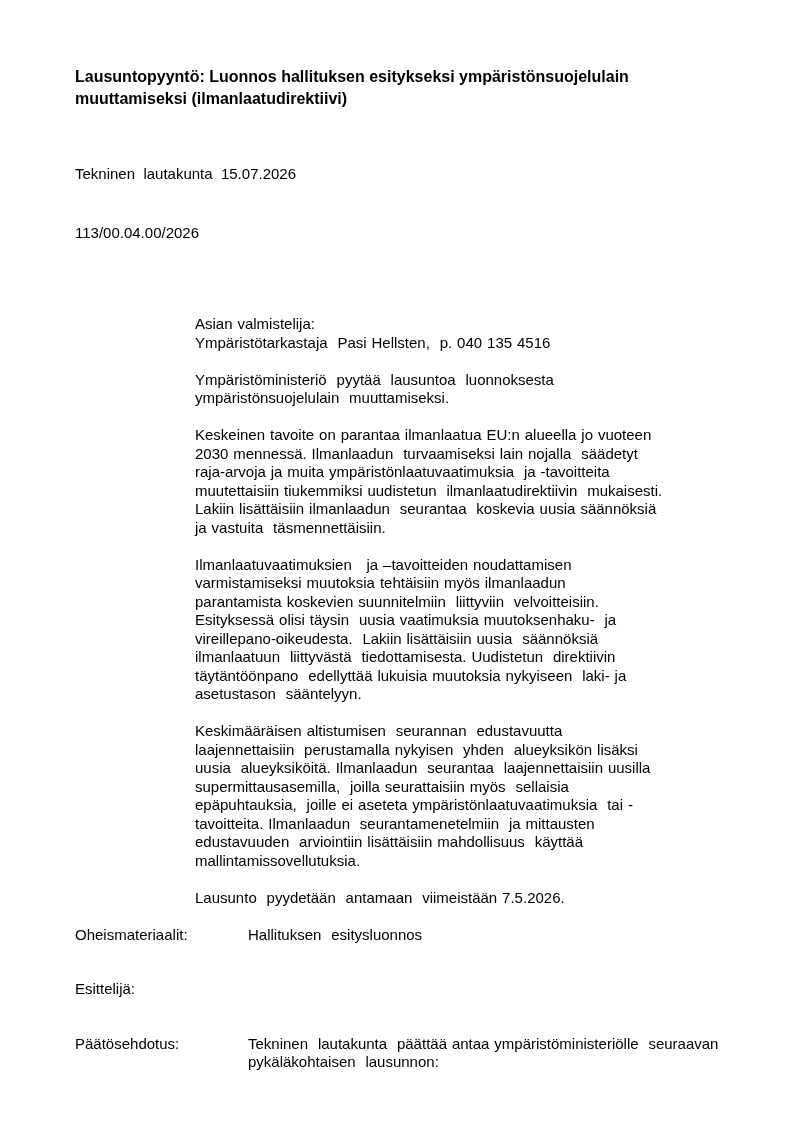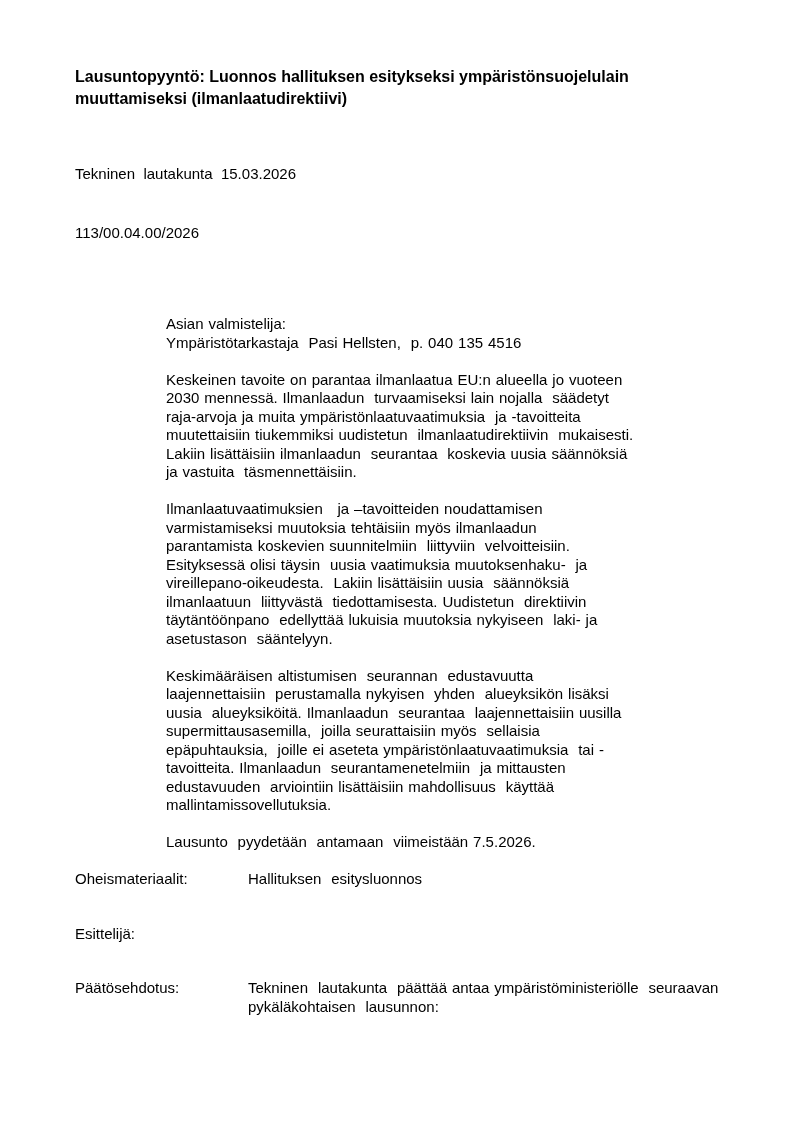--- a/index.html
+++ b/index.html
@@ -31,21 +31,21 @@
     line-height: 22px;
     white-space: pre-wrap;
   }
   .meta-block {
     margin-top: 15px;
     font-size: 15px;
     line-height: 19.5px;
     white-space: pre-wrap;
   }
   .body-text {
-    margin-left: 91px;
+    margin-left: 120px;
     margin-top: 34px;
     width: 528px;
     font-size: 15px;
     line-height: 18.5px;
   }
   .body-text p {
     margin: 0 0 18.5px 0;
     white-space: pre-wrap;
     word-spacing: 0.05em;
   }
@@ -74,27 +74,29 @@
 </style>
 </head>
 <body>
 
 <div class="page">
 
   <h1 class="doc-title">Lausuntopyyntö: Luonnos hallituksen esitykseksi ympäristönsuojelulain
 muuttamiseksi (ilmanlaatudirektiivi)</h1>
 
   <div class="meta-block">
-    <div>Tekninen  lautakunta  15.03.2026</div>
+    <div>Tekninen  lautakunta  15.07.2026</div>
     <div>113/00.04.00/2026</div>
   </div>
 
   <div class="body-text">
     <p>Asian valmistelija:
 Ympäristötarkastaja  Pasi Hellsten,  p. 040 135 4516</p>
+    <p>Ympäristöministeriö  pyytää  lausuntoa  luonnoksesta
+ympäristönsuojelulain  muuttamiseksi.</p>
     <p>Keskeinen tavoite on parantaa ilmanlaatua EU:n alueella jo vuoteen
 2030 mennessä. Ilmanlaadun  turvaamiseksi lain nojalla  säädetyt
 raja-arvoja ja muita ympäristönlaatuvaatimuksia  ja -tavoitteita
 muutettaisiin tiukemmiksi uudistetun  ilmanlaatudirektiivin  mukaisesti.
 Lakiin lisättäisiin ilmanlaadun  seurantaa  koskevia uusia säännöksiä
 ja vastuita  täsmennettäisiin.</p>
     <p>Ilmanlaatuvaatimuksien   ja –tavoitteiden noudattamisen
 varmistamiseksi muutoksia tehtäisiin myös ilmanlaadun
 parantamista koskevien suunnitelmiin  liittyviin  velvoitteisiin.
 Esityksessä olisi täysin  uusia vaatimuksia muutoksenhaku-  ja

